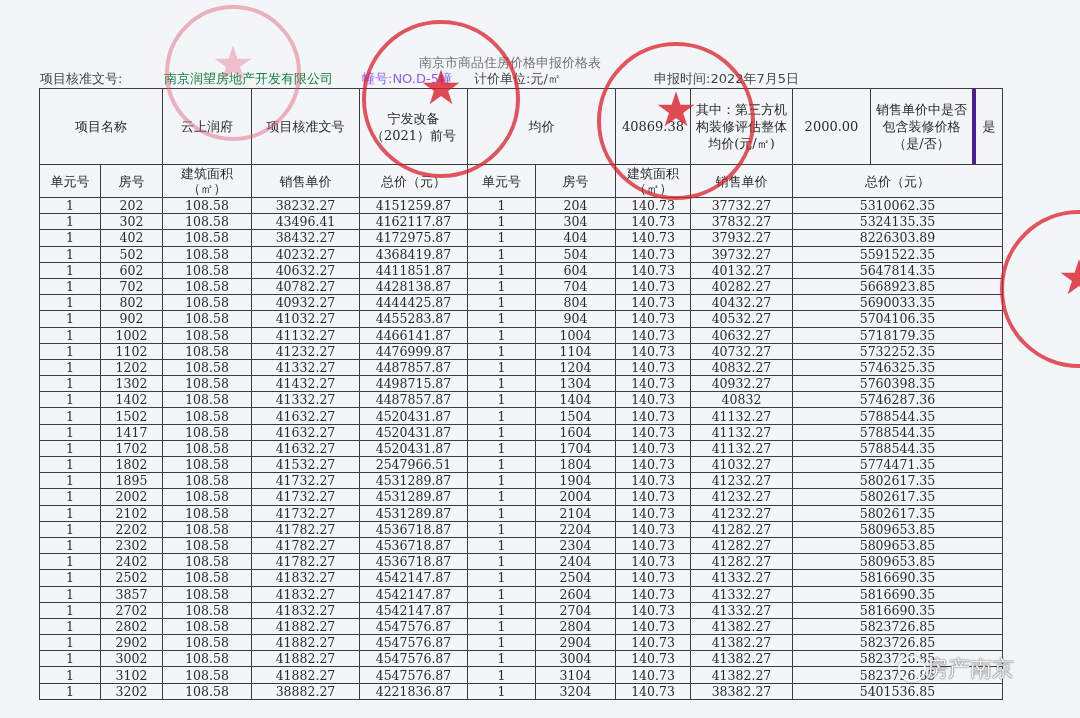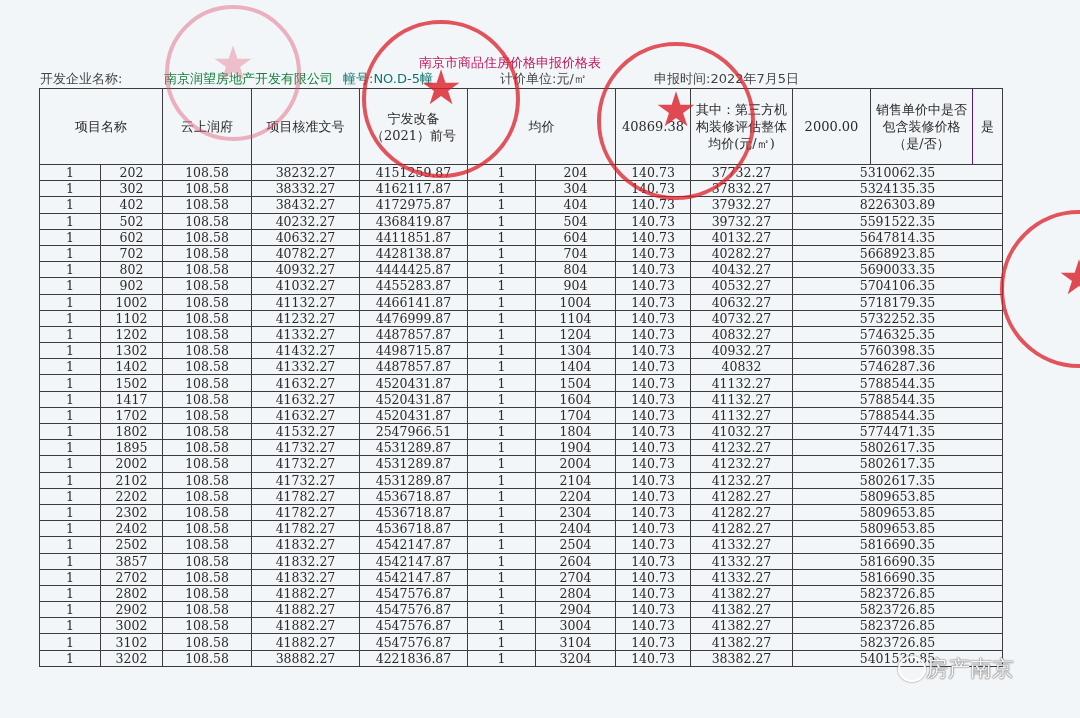--- a/index.html
+++ b/index.html
@@ -5,27 +5,27 @@
   html, body { margin: 0; padding: 0; }
   body {
     width: 1080px; height: 718px; overflow: hidden;
     background: #f3f6f8;
     font-family: "DejaVu Serif", "Liberation Serif", serif;
     color: #2a2a2a;
     position: relative;
   }
   .title {
     position: absolute; left: 380px; top: 54px; width: 260px;
-    text-align: center; font-size: 13px; color: #be185d;
+    text-align: center; font-size: 13px; color: #737373;
   }
   .meta-row { position: absolute; top: 70px; font-size: 13px; font-family: "DejaVu Sans", "Liberation Sans", sans-serif; color: #444; }
   .meta-company-label { left: 40px; }
   .meta-company { left: 164px; color: #15803d; }
-  .meta-building { left: 343px; color: #0f766e; }
-  .meta-unit { left: 500px; }
+  .meta-building { left: 362px; color: #8b5cf6; }
+  .meta-unit { left: 474px; }
   .meta-time { left: 654px; }
 
   table.sheet {
     position: absolute; left: 39px; top: 88px;
     border-collapse: collapse;
     width: 963px;
     table-layout: fixed;
     font-size: 12.5px;
   }
   table.sheet td {
@@ -64,21 +64,21 @@
     width: 24px; height: 22px; border-radius: 50%;
     border: 2px solid rgba(255,255,255,0.95);
     box-shadow: 0 0 2px #666;
     display: inline-block;
   }
 </style>
 </head>
 <body>
 
 <div class="title">南京市商品住房价格申报价格表</div>
-<div class="meta-row meta-company-label">开发企业名称:</div>
+<div class="meta-row meta-company-label">项目核准文号:</div>
 <div class="meta-row meta-company">南京润望房地产开发有限公司</div>
 <div class="meta-row meta-building">幢号:NO.D-5幢</div>
 <div class="meta-row meta-unit">计价单位:元/㎡</div>
 <div class="meta-row meta-time">申报时间:2022年7月5日</div>
 
 <table class="sheet">
   <colgroup>
     <col style="width:61px">
       <col style="width:62px">
       <col style="width:89px">
@@ -98,44 +98,56 @@
     <td>云上润府</td>
     <td>项目核准文号</td>
     <td>宁发改备（2021）前号</td>
     <td colspan="2">均价</td>
     <td>40869.38</td>
     <td>其中：第三方机构装修评估整体均价(元/㎡)</td>
     <td>2000.00</td>
 
     <td colspan="2" style="padding:0">
       <div style="display:flex;height:75px;">
-        <div style="flex:0 0 93px;border-right:1px solid #4c1d95;display:flex;align-items:center;justify-content:center;padding:0 4px;line-height:17px;">销售单价中是否包含装修价格（是/否）</div>
+        <div style="flex:0 0 93px;border-right:4px solid #4c1d95;display:flex;align-items:center;justify-content:center;padding:0 4px;line-height:17px;">销售单价中是否包含装修价格（是/否）</div>
         <div style="flex:1;display:flex;align-items:center;justify-content:center;">是</div>
       </div>
     </td>
   </tr>
+  <tr class="head-cols">
+    <td>单元号</td>
+    <td>房号</td>
+    <td>建筑面积（㎡）</td>
+    <td>销售单价</td>
+    <td>总价（元）</td>
+    <td>单元号</td>
+    <td>房号</td>
+    <td>建筑面积（㎡）</td>
+    <td>销售单价</td>
+    <td colspan="3">总价（元）</td>
+  </tr>
   </tbody>
     <tbody id="rows-body">
       <tr>
         <td>1</td>
         <td>202</td>
         <td>108.58</td>
         <td>38232.27</td>
         <td>4151259.87</td>
         <td>1</td>
         <td>204</td>
         <td>140.73</td>
         <td>37732.27</td>
         <td colspan="3">5310062.35</td>
       </tr>
       <tr>
         <td>1</td>
         <td>302</td>
         <td>108.58</td>
-        <td>38332.27</td>
+        <td>43496.41</td>
         <td>4162117.87</td>
         <td>1</td>
         <td>304</td>
         <td>140.73</td>
         <td>37832.27</td>
         <td colspan="3">5324135.35</td>
       </tr>
       <tr>
         <td>1</td>
         <td>402</td>

